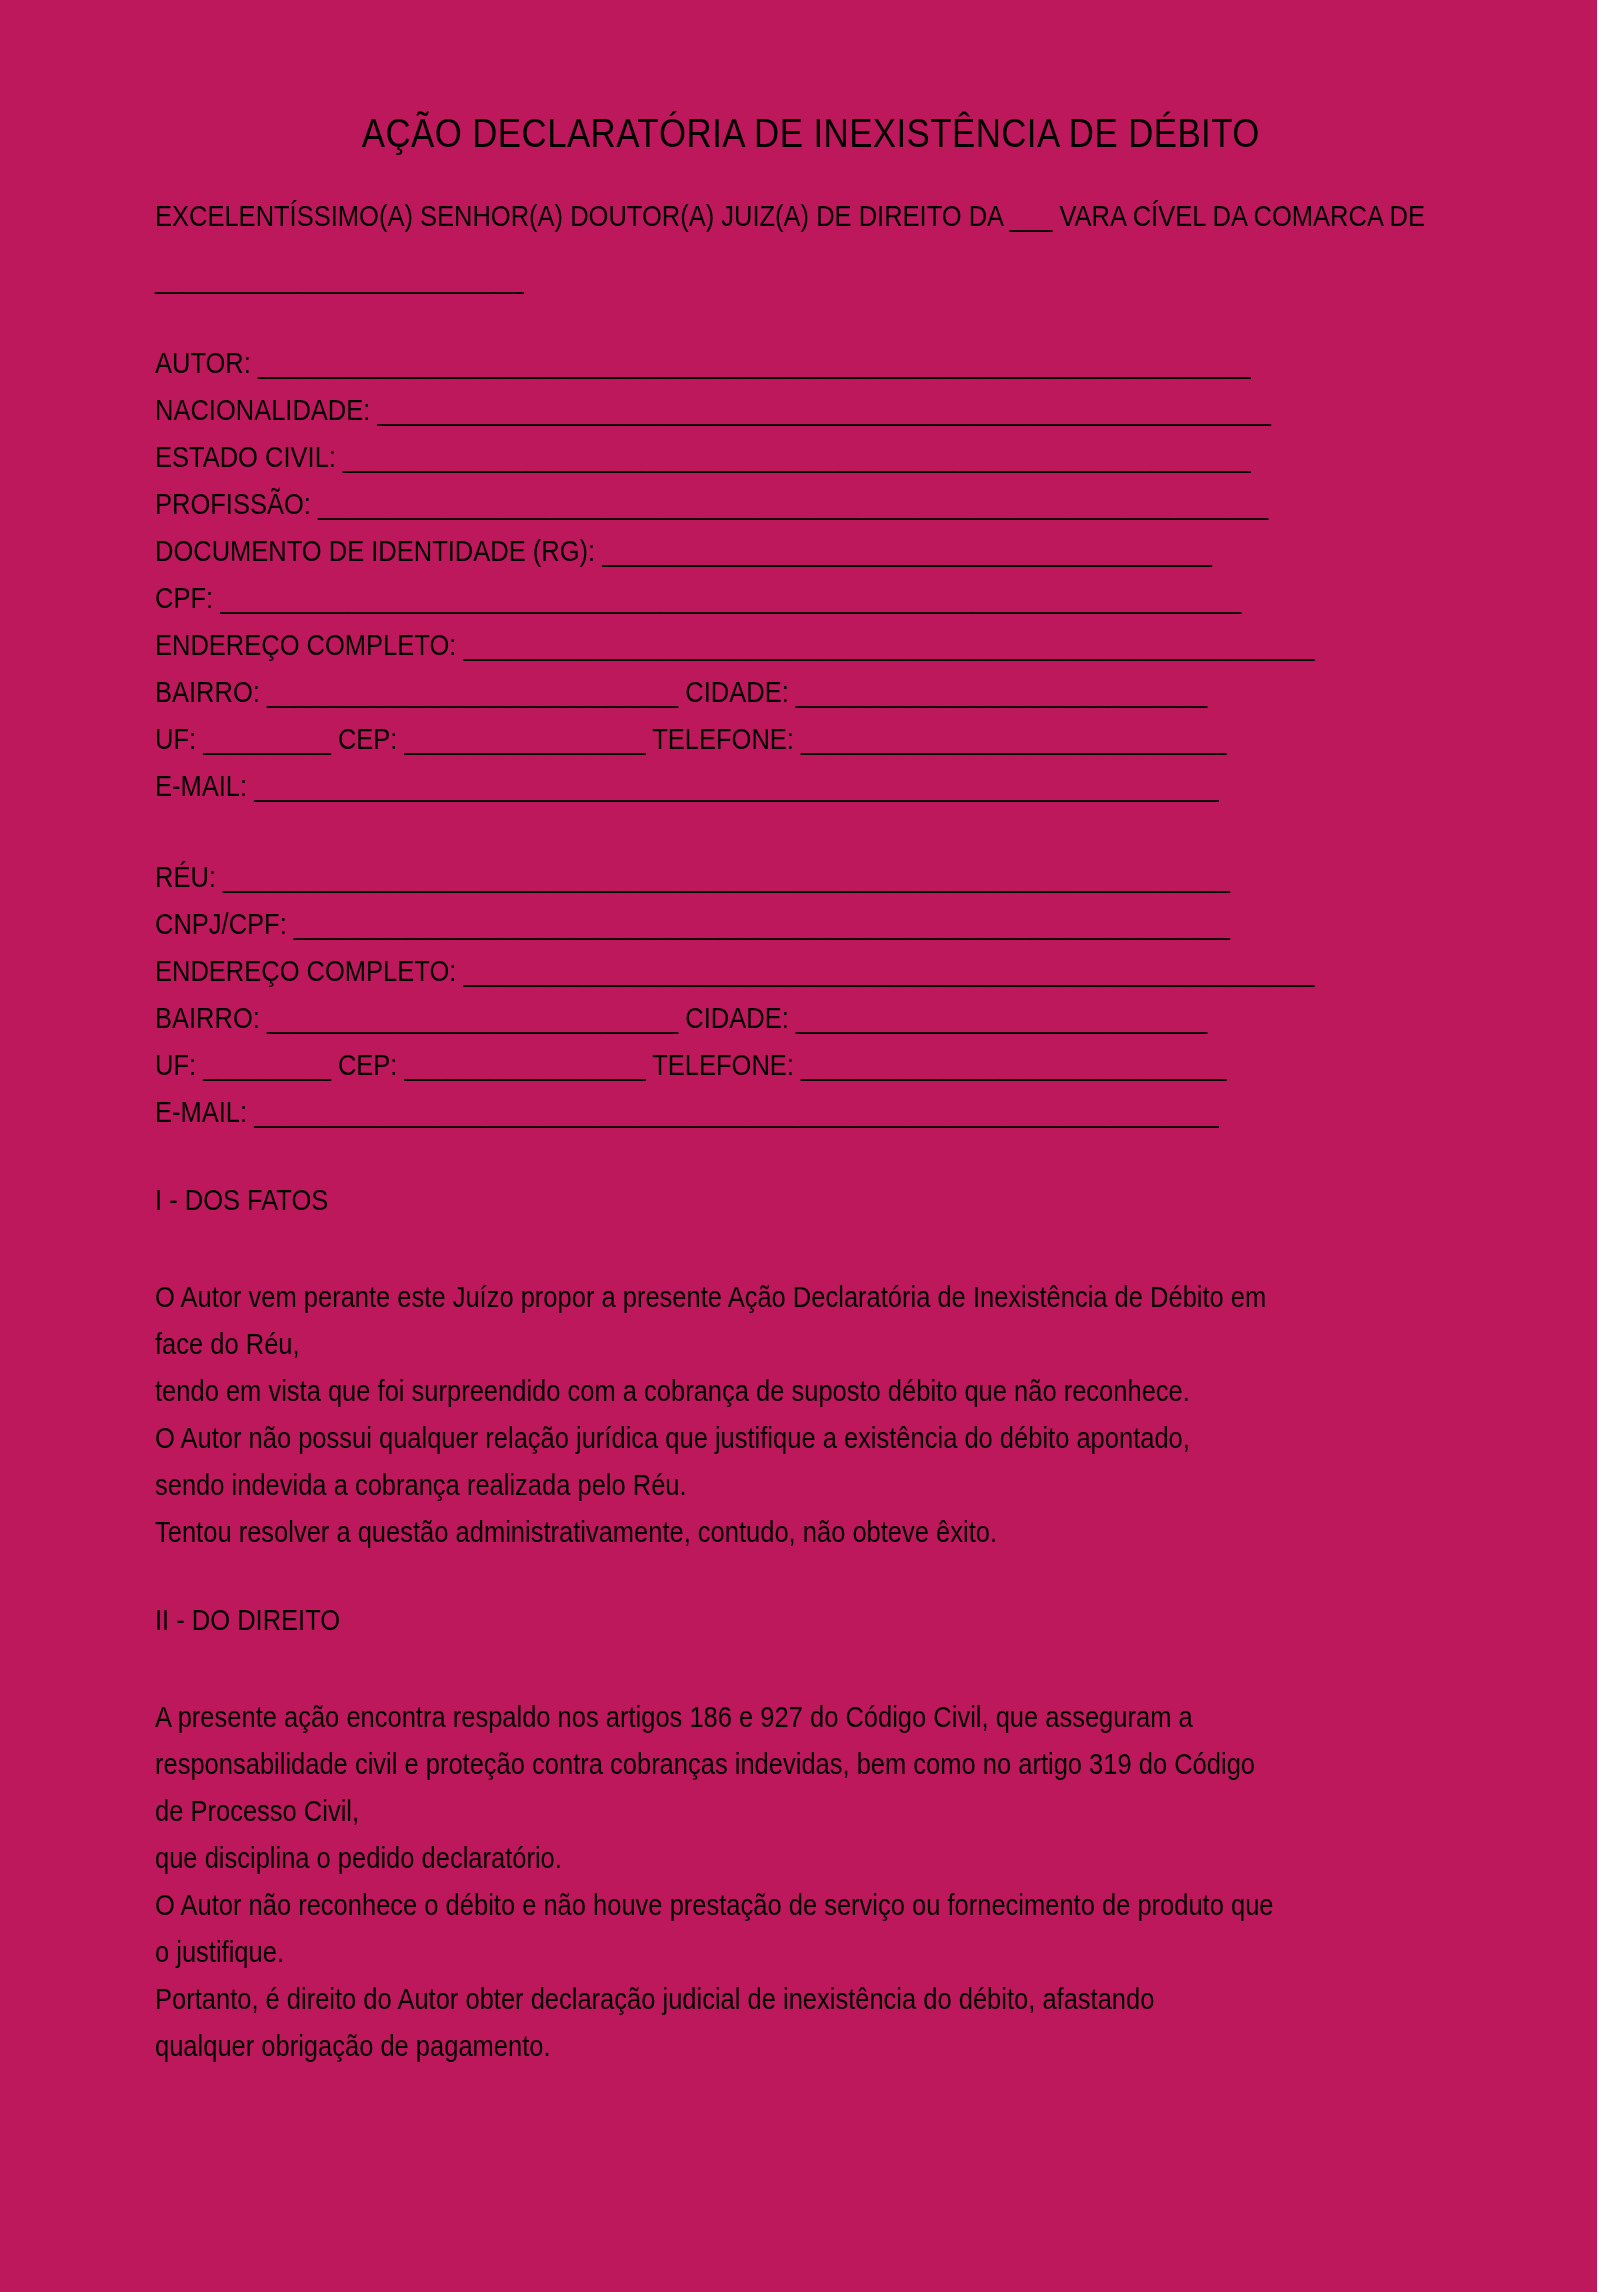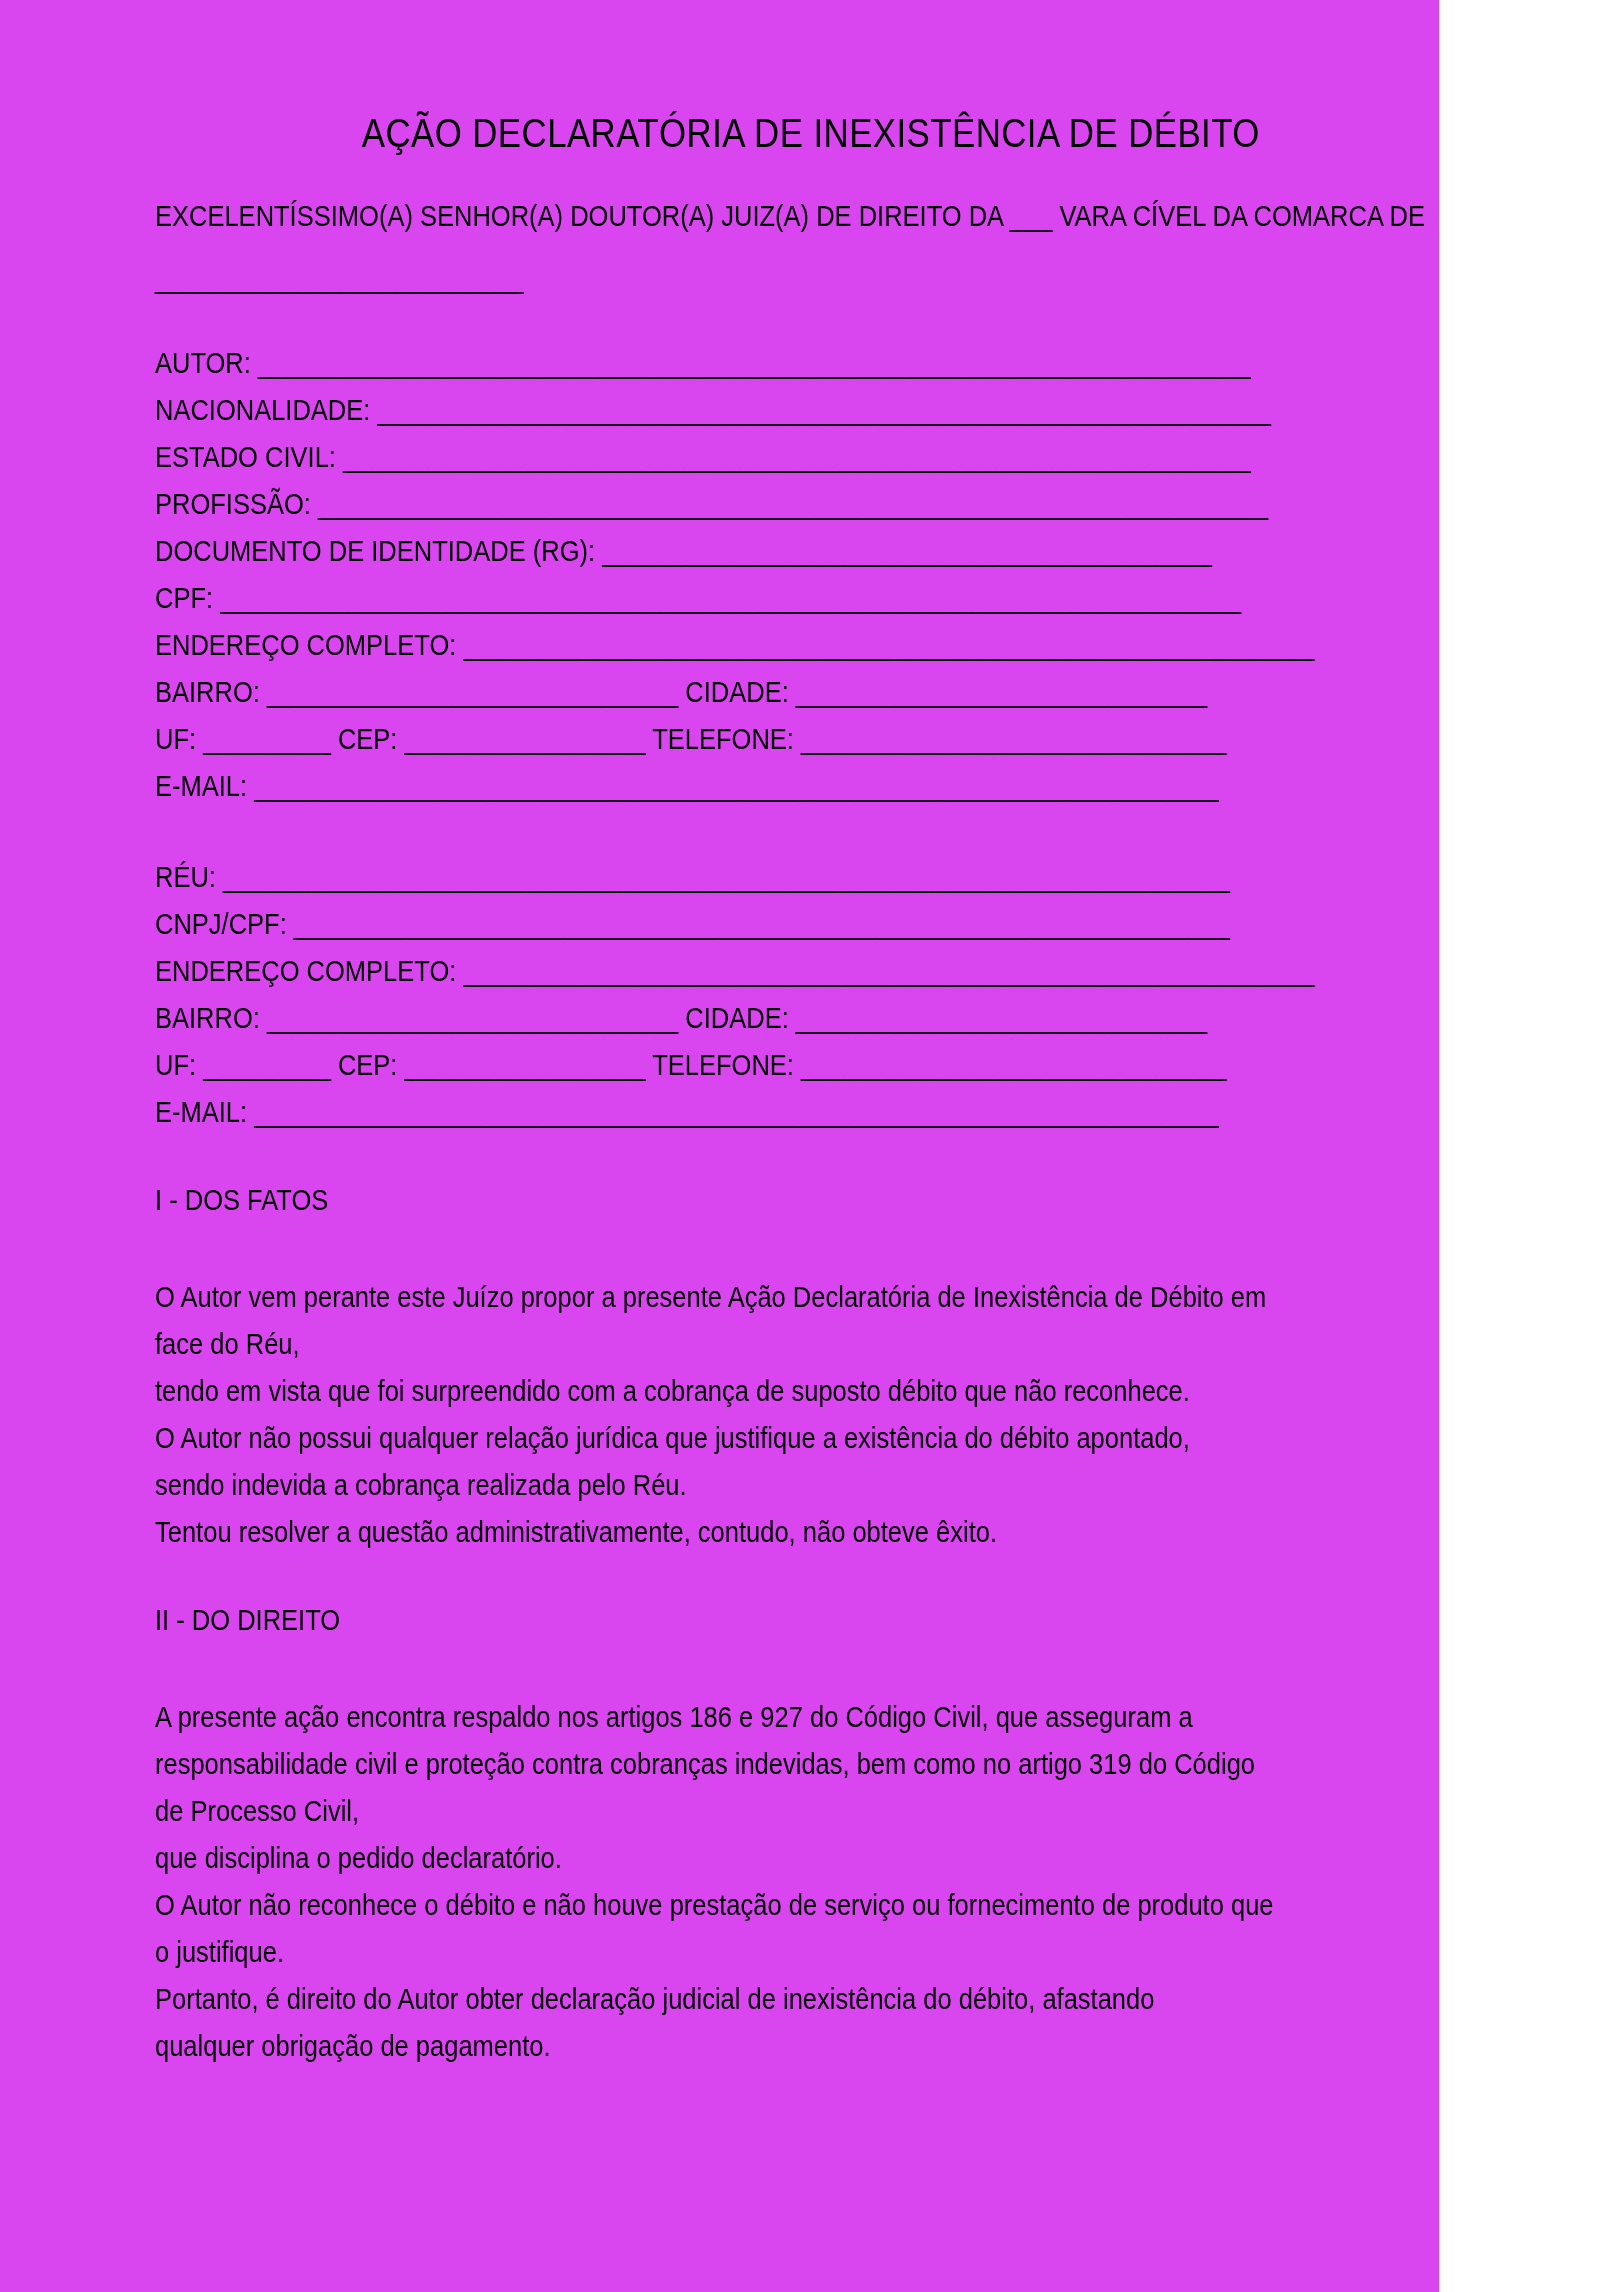--- a/index.html
+++ b/index.html
@@ -2,23 +2,23 @@
 <html lang="pt-BR"><head>
 <meta charset="utf-8">
 <style>
   html, body {
     margin: 0;
     padding: 0;
     background: #ffffff;
   }
   .page {
     position: relative;
-    width: 1439px;
+    width: 1597px;
     height: 2293px;
-    background: #d946ef;
+    background: #be185d;
     color: #000000;
     font-family: "Liberation Sans", sans-serif;
     overflow: hidden;
   }
   
   .content {
     position: absolute;
     left: 155px;
     top: 110px;
     width: 1543px;

